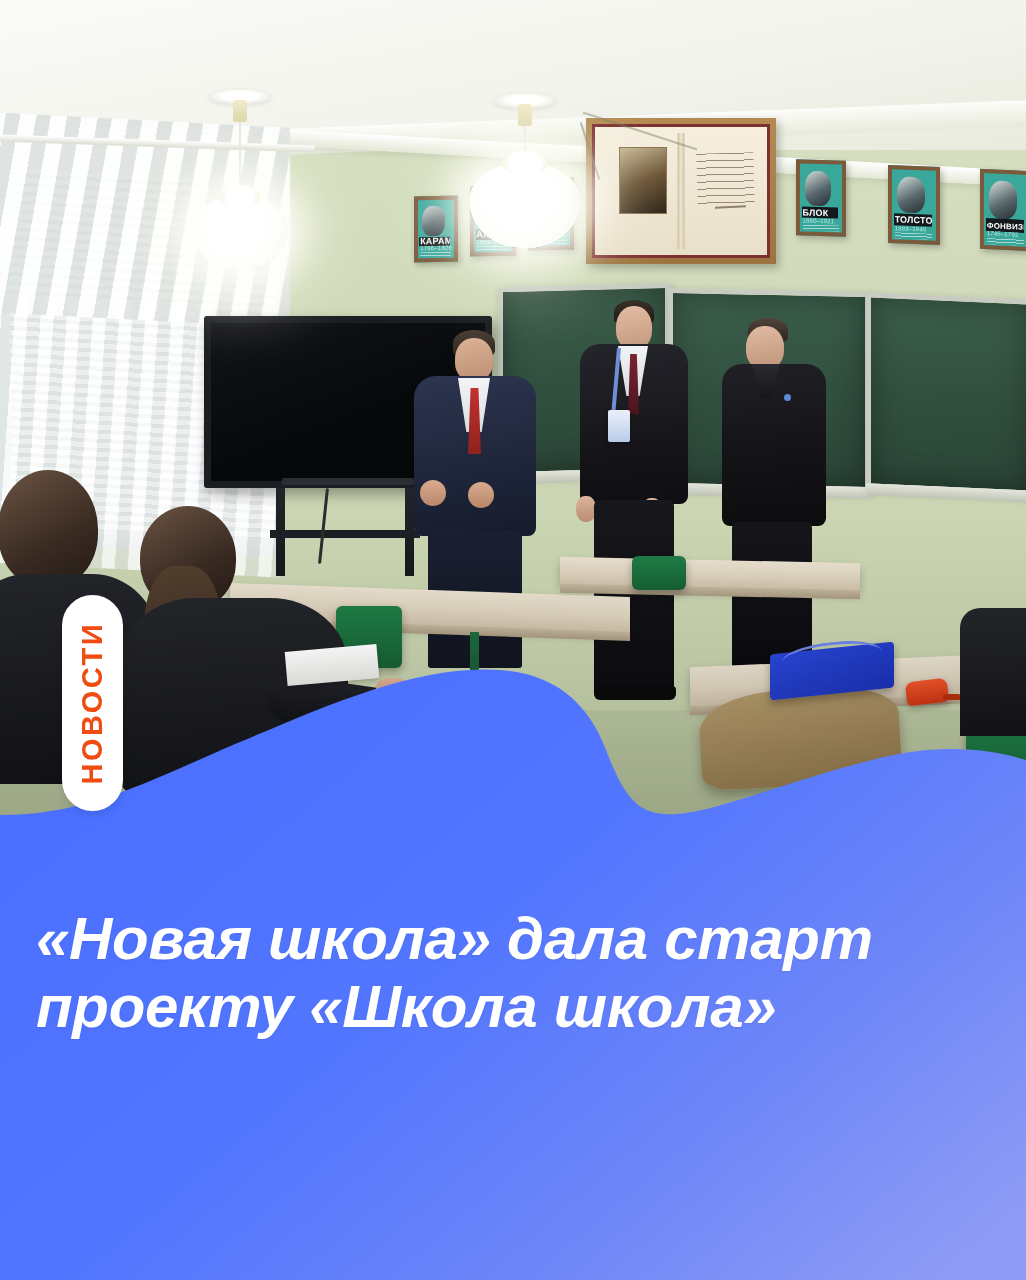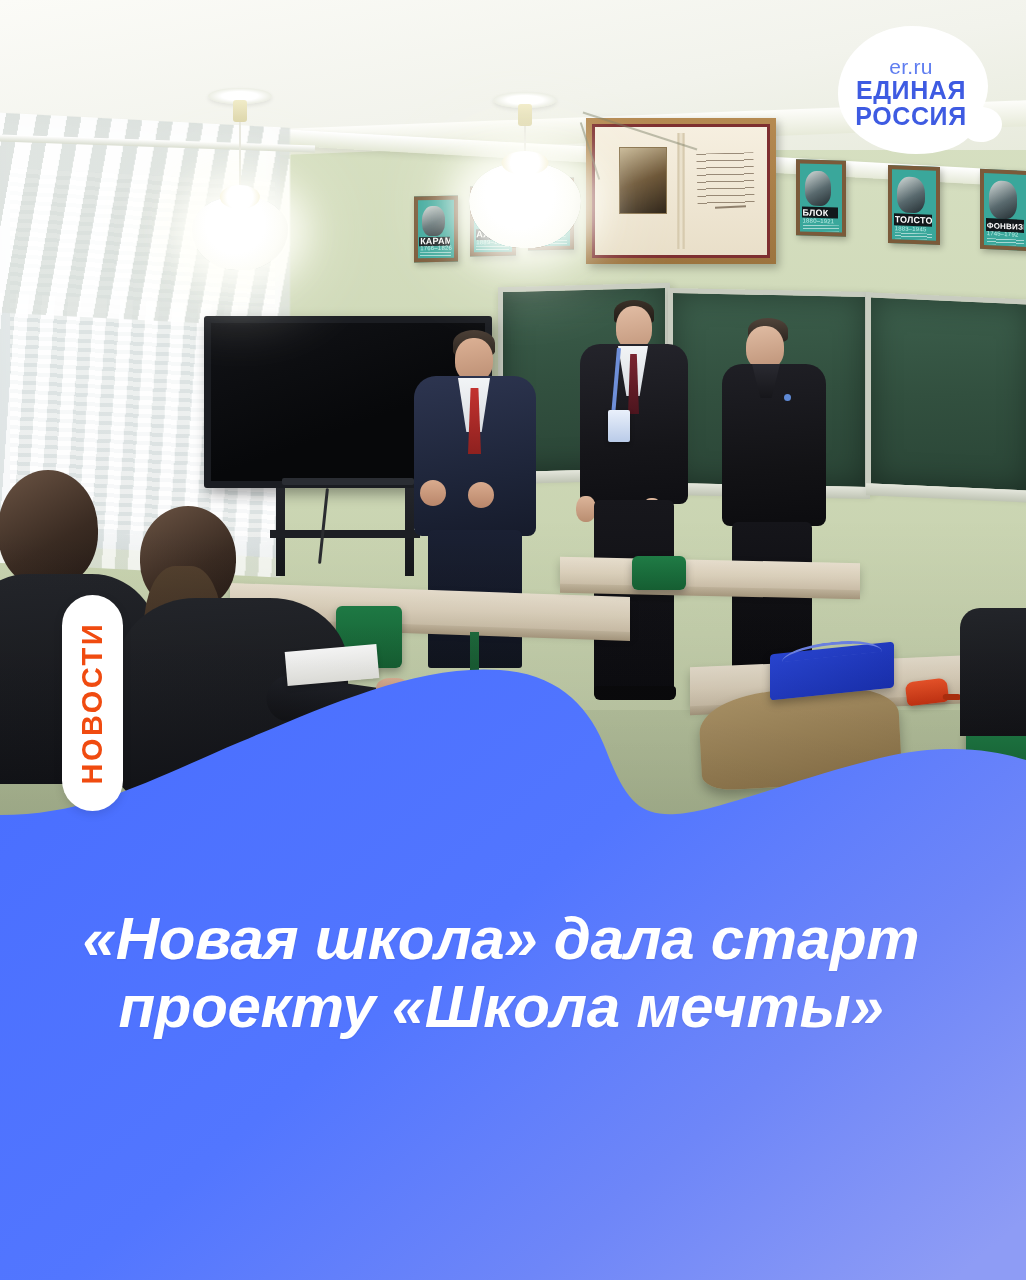--- a/index.html
+++ b/index.html
@@ -342,21 +342,21 @@
     z-index:6;
     color:#ffffff;
     font-weight:700;
     font-style:italic;
     font-size:60px;
     line-height:1.14;
     letter-spacing:-0.3px;
     font-stretch:condensed;
     text-shadow:0 1px 2px rgba(20,40,140,.10);
   }
-  .headline .ln{ display:block; white-space:nowrap;text-align:center; }
+  .headline .ln{ display:block; white-space:nowrap; }
 </style>
 </head>
 <body>
 
 <div class="card">
 
   <div class="photo">
 
     <div class="wall"></div>
     <div class="wall-lower"></div>
@@ -560,37 +560,19 @@
                C 716,182 790,150 880,128
                C 950,111 1000,122 1026,130
                L1026,650 L0,650 Z" fill="url(#blueGrad)"></path>
     </svg>
   </div>
 
   <div class="news-badge">
     <span>НОВОСТИ</span>
   </div>
 
-  <div class="logo">
-    <svg viewBox="0 0 188 132" aria-hidden="true">
-      <path d="M86,2
-               C 128,2 162,30 162,62
-               C 162,70 160,77 157,83
-               C 168,84 176,91 176,100
-               C 176,110 167,118 155,118
-               C 150,118 146,117 142,114
-               C 132,124 113,130 90,130
-               C 46,130 12,104 12,70
-               C 12,33 44,2 86,2 Z" fill="#ffffff"></path>
-    </svg>
-    <div class="logo-text">
-      <div class="er">er.ru</div>
-      <div class="ru1">ЕДИНАЯ</div>
-      <div class="ru2">РОССИЯ</div>
-    </div>
-  </div>
 
   <div class="headline">
     <span class="ln">«Новая школа» дала старт</span>
-    <span class="ln">проекту «Школа мечты»</span>
+    <span class="ln">проекту «Школа школа»</span>
   </div>
 
 </div>
 
 </body></html>

